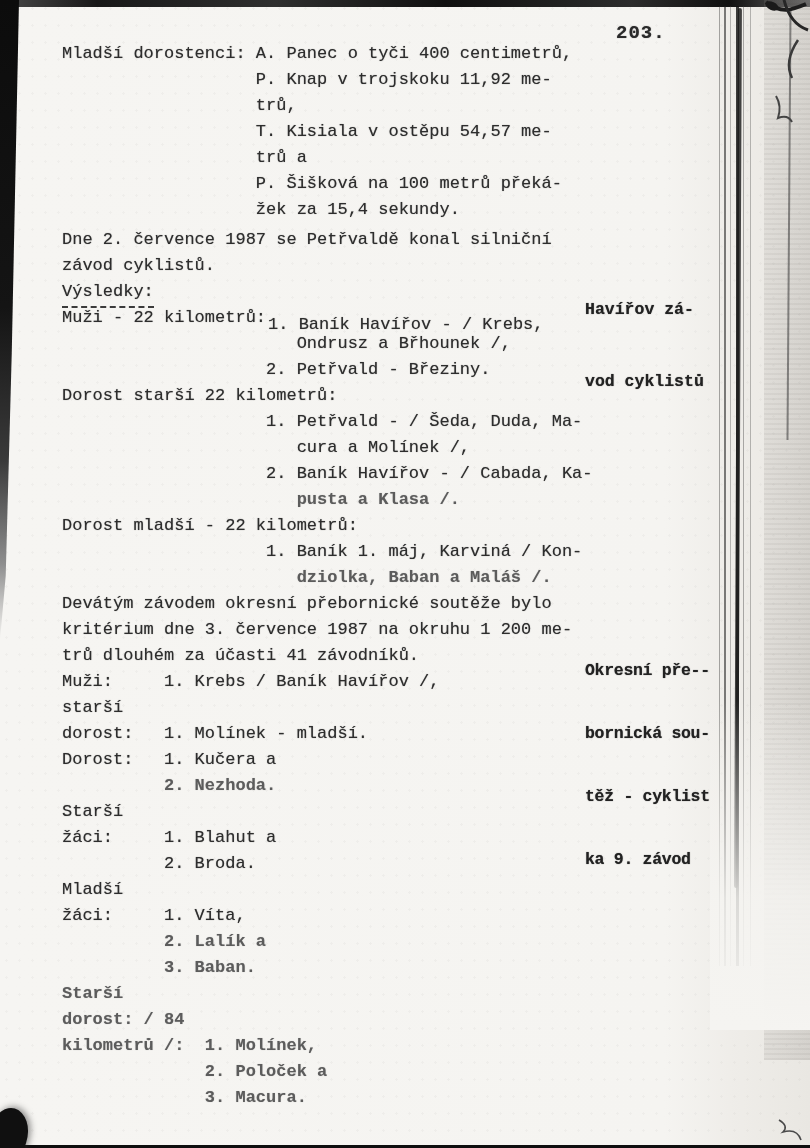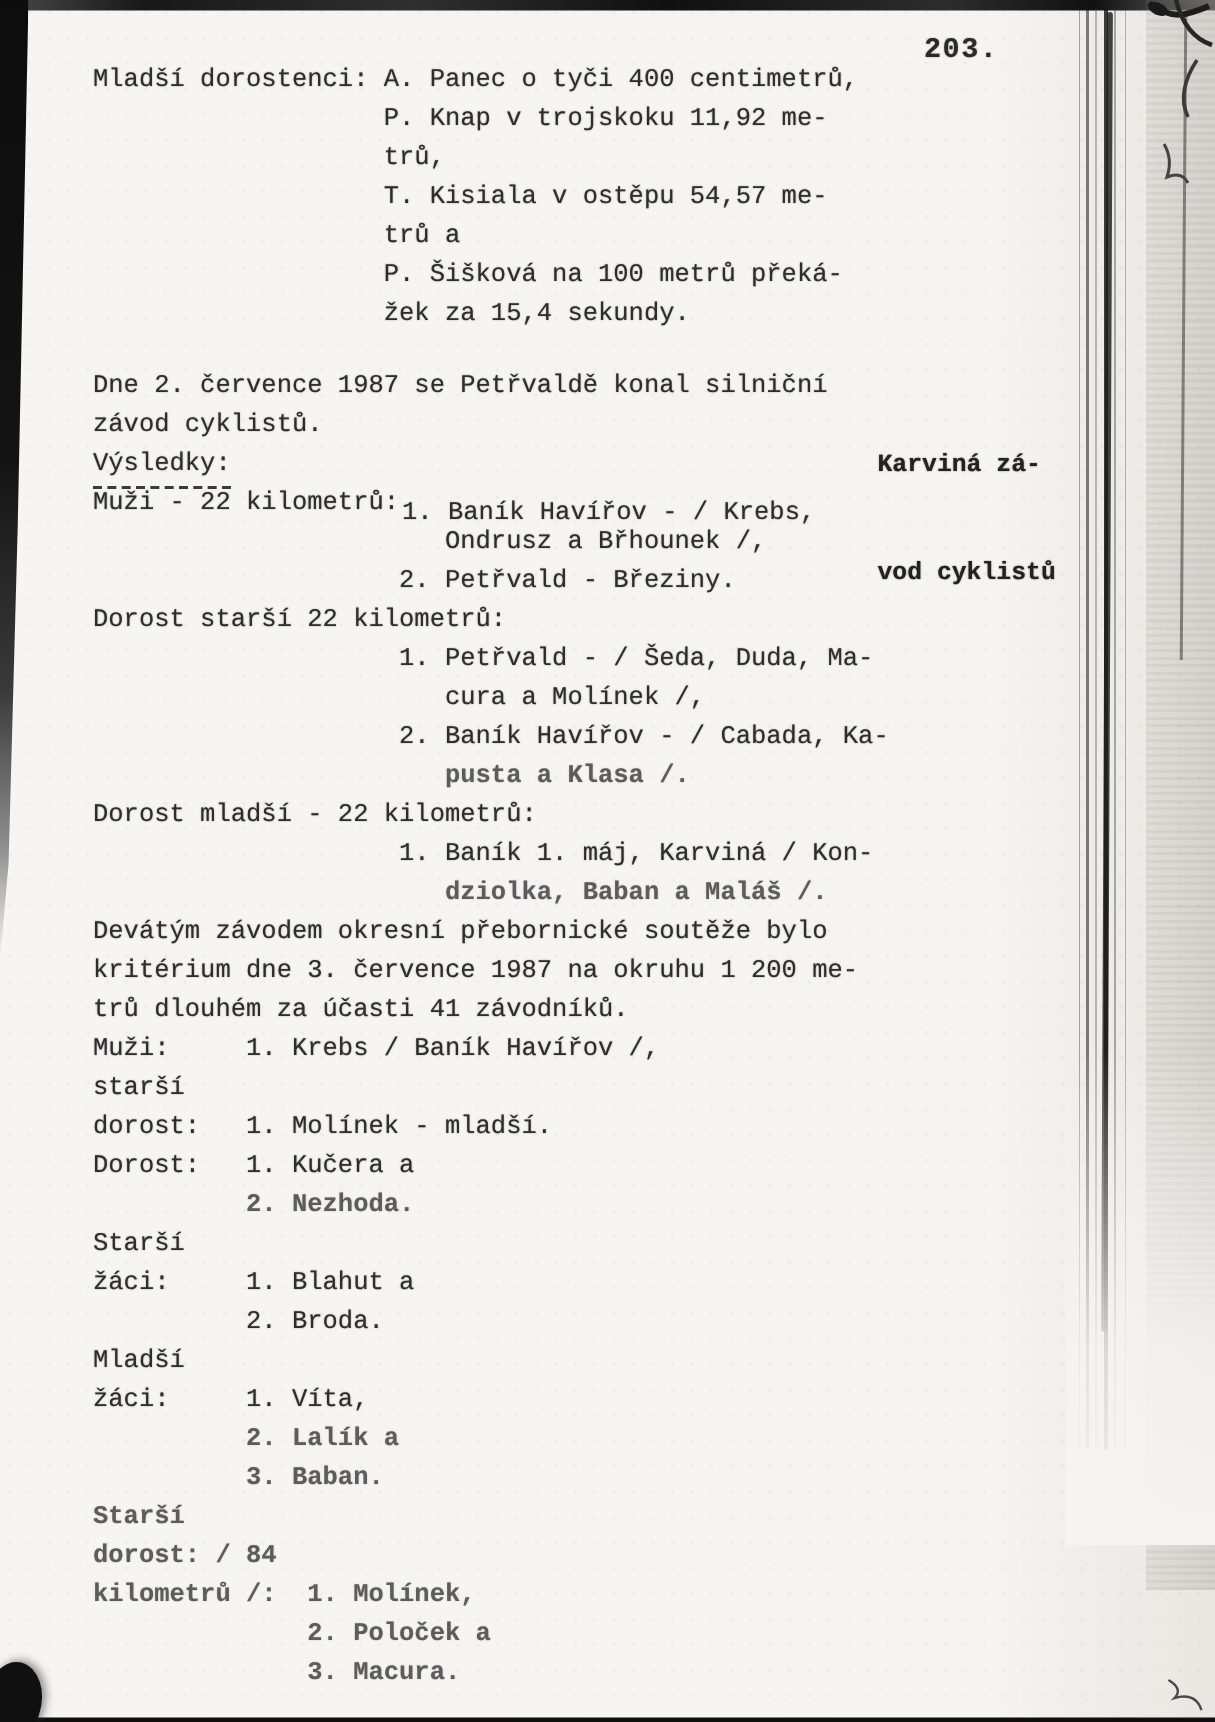--- a/index.html
+++ b/index.html
@@ -66,21 +66,21 @@
   .corner-scribble { position: absolute; left: 726px; top: 0; }
   .squiggle-br { position: absolute; left: 775px; top: 1118px; }
 
   
   #text-block {
     position: absolute; left: 62px; top: 41px;
     font-size: 17px; line-height: 26px; color: #2d2d2d;
     white-space: pre; text-shadow: 0 0 1px rgba(45,45,45,.55);
   }
   .line { height: 26px; }
-  .line.gap { margin-top: 22px; font-family: Liberation Mono, monospace; }
+  .line.gap { margin-top: 4px; font-family: Liberation Mono, monospace; }
   .line.dim { color: #5c5c5c; text-shadow: 0 0 1px rgba(90,90,90,.4); font-weight: bold; }
   .u { display: inline-block; border-bottom: 2px dashed #3b3b3b; padding-bottom: 1px; font-family: Liberation Mono, monospace; }
   .drop { position: relative; top: 7px; margin-left: 2px; text-align: center; }
 
   #page-number {
     position: absolute; left: 616px; top: 22px;
     font-size: 19px; font-weight: 700; color: #2a2a2a; letter-spacing: 1px;
     text-shadow: 0 0 1px rgba(40,40,40,.6);
   }
   .margin-note {
@@ -117,18 +117,24 @@
 
   <svg class="squiggle-br" width="30" height="30" viewBox="0 0 30 30">
     <path d="M4,2 q10,6 4,12 q14,-4 18,8" stroke="#4a4a4a" stroke-width="1.6" fill="none"></path>
   </svg>
 
   <div id="page-number">203.</div>
 
   <div id="text-block"><div class="line">Mladší dorostenci: A. Panec o tyči 400 centimetrů,</div><div class="line">                   P. Knap v trojskoku 11,92 me-</div><div class="line">                   trů,</div><div class="line">                   T. Kisiala v ostěpu 54,57 me-</div><div class="line">                   trů a</div><div class="line">                   P. Šišková na 100 metrů překá-</div><div class="line">                   žek za 15,4 sekundy.</div><div class="line gap">Dne 2. července 1987 se Petřvaldě konal silniční</div><div class="line">závod cyklistů.</div><div class="line"><span class="u">Výsledky:</span></div><div class="line">Muži - 22 kilometrů:<span class="drop">1. Baník Havířov - / Krebs,</span></div><div class="line">                       Ondrusz a Břhounek /,</div><div class="line">                    2. Petřvald - Březiny.</div><div class="line">Dorost starší 22 kilometrů:</div><div class="line">                    1. Petřvald - / Šeda, Duda, Ma-</div><div class="line">                       cura a Molínek /,</div><div class="line">                    2. Baník Havířov - / Cabada, Ka-</div><div class="line dim">                       pusta a Klasa /.</div><div class="line">Dorost mladší - 22 kilometrů:</div><div class="line">                    1. Baník 1. máj, Karviná / Kon-</div><div class="line dim">                       dziolka, Baban a Maláš /.</div><div class="line">Devátým závodem okresní přebornické soutěže bylo</div><div class="line">kritérium dne 3. července 1987 na okruhu 1 200 me-</div><div class="line">trů dlouhém za účasti 41 závodníků.</div><div class="line">Muži:     1. Krebs / Baník Havířov /,</div><div class="line">starší</div><div class="line">dorost:   1. Molínek - mladší.</div><div class="line">Dorost:   1. Kučera a</div><div class="line dim">          2. Nezhoda.</div><div class="line">Starší</div><div class="line">žáci:     1. Blahut a</div><div class="line">          2. Broda.</div><div class="line">Mladší</div><div class="line">žáci:     1. Víta,</div><div class="line dim">          2. Lalík a</div><div class="line dim">          3. Baban.</div><div class="line dim">Starší</div><div class="line dim">dorost: / 84</div><div class="line dim">kilometrů /:  1. Molínek,</div><div class="line dim">              2. Poloček a</div><div class="line dim">              3. Macura.</div></div>
 
   <div id="margin-note-1" class="margin-note">
-    <span class="mn-line">Karviná zá-</span>
+    <span class="mn-line">Havířov zá-</span>
     <span class="mn-line">vod cyklistů</span>
   </div>
 
+  <div id="margin-note-2" class="margin-note">
+    <span class="mn-line">Okresní pře--</span>
+    <span class="mn-line">bornická sou-</span>
+    <span class="mn-line">těž - cyklist</span>
+    <span class="mn-line">ka 9. závod</span>
+  </div>
 
 </div>
 
 </body></html>

